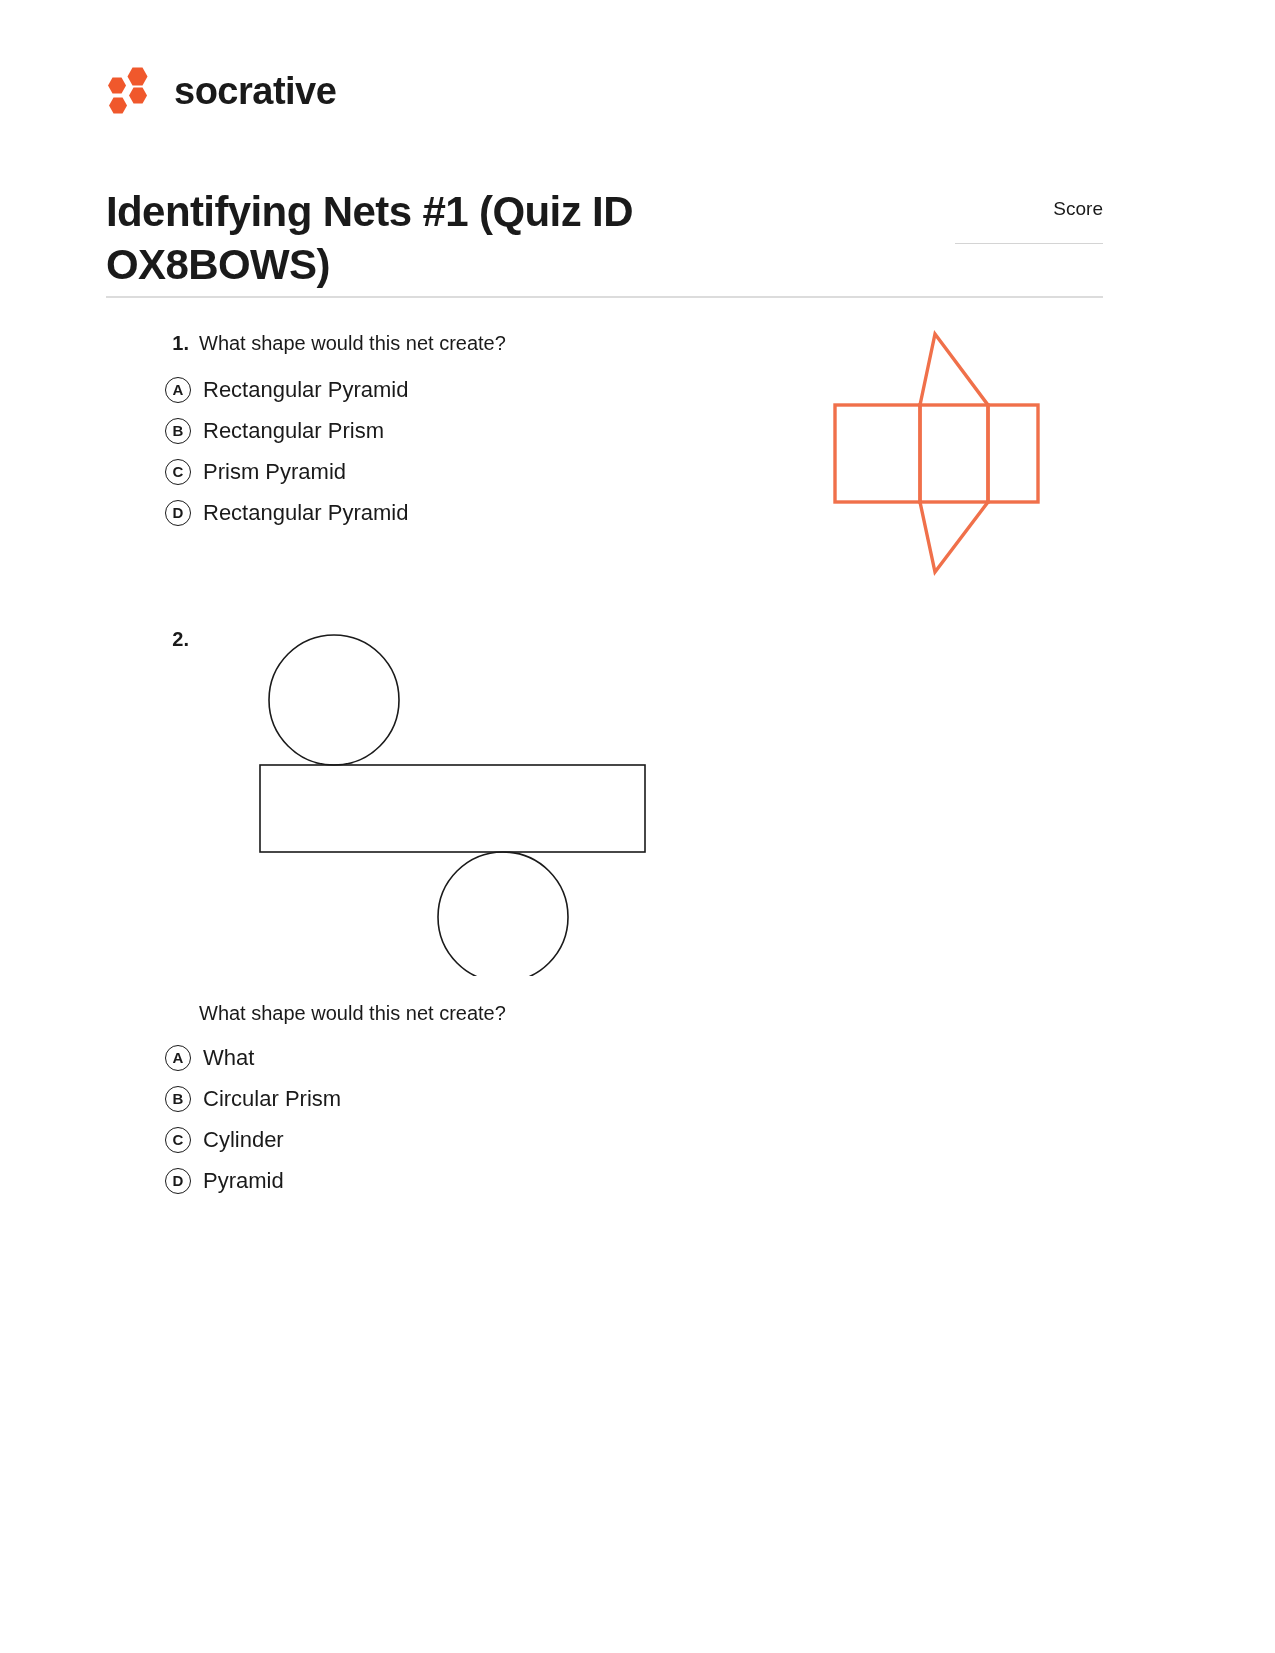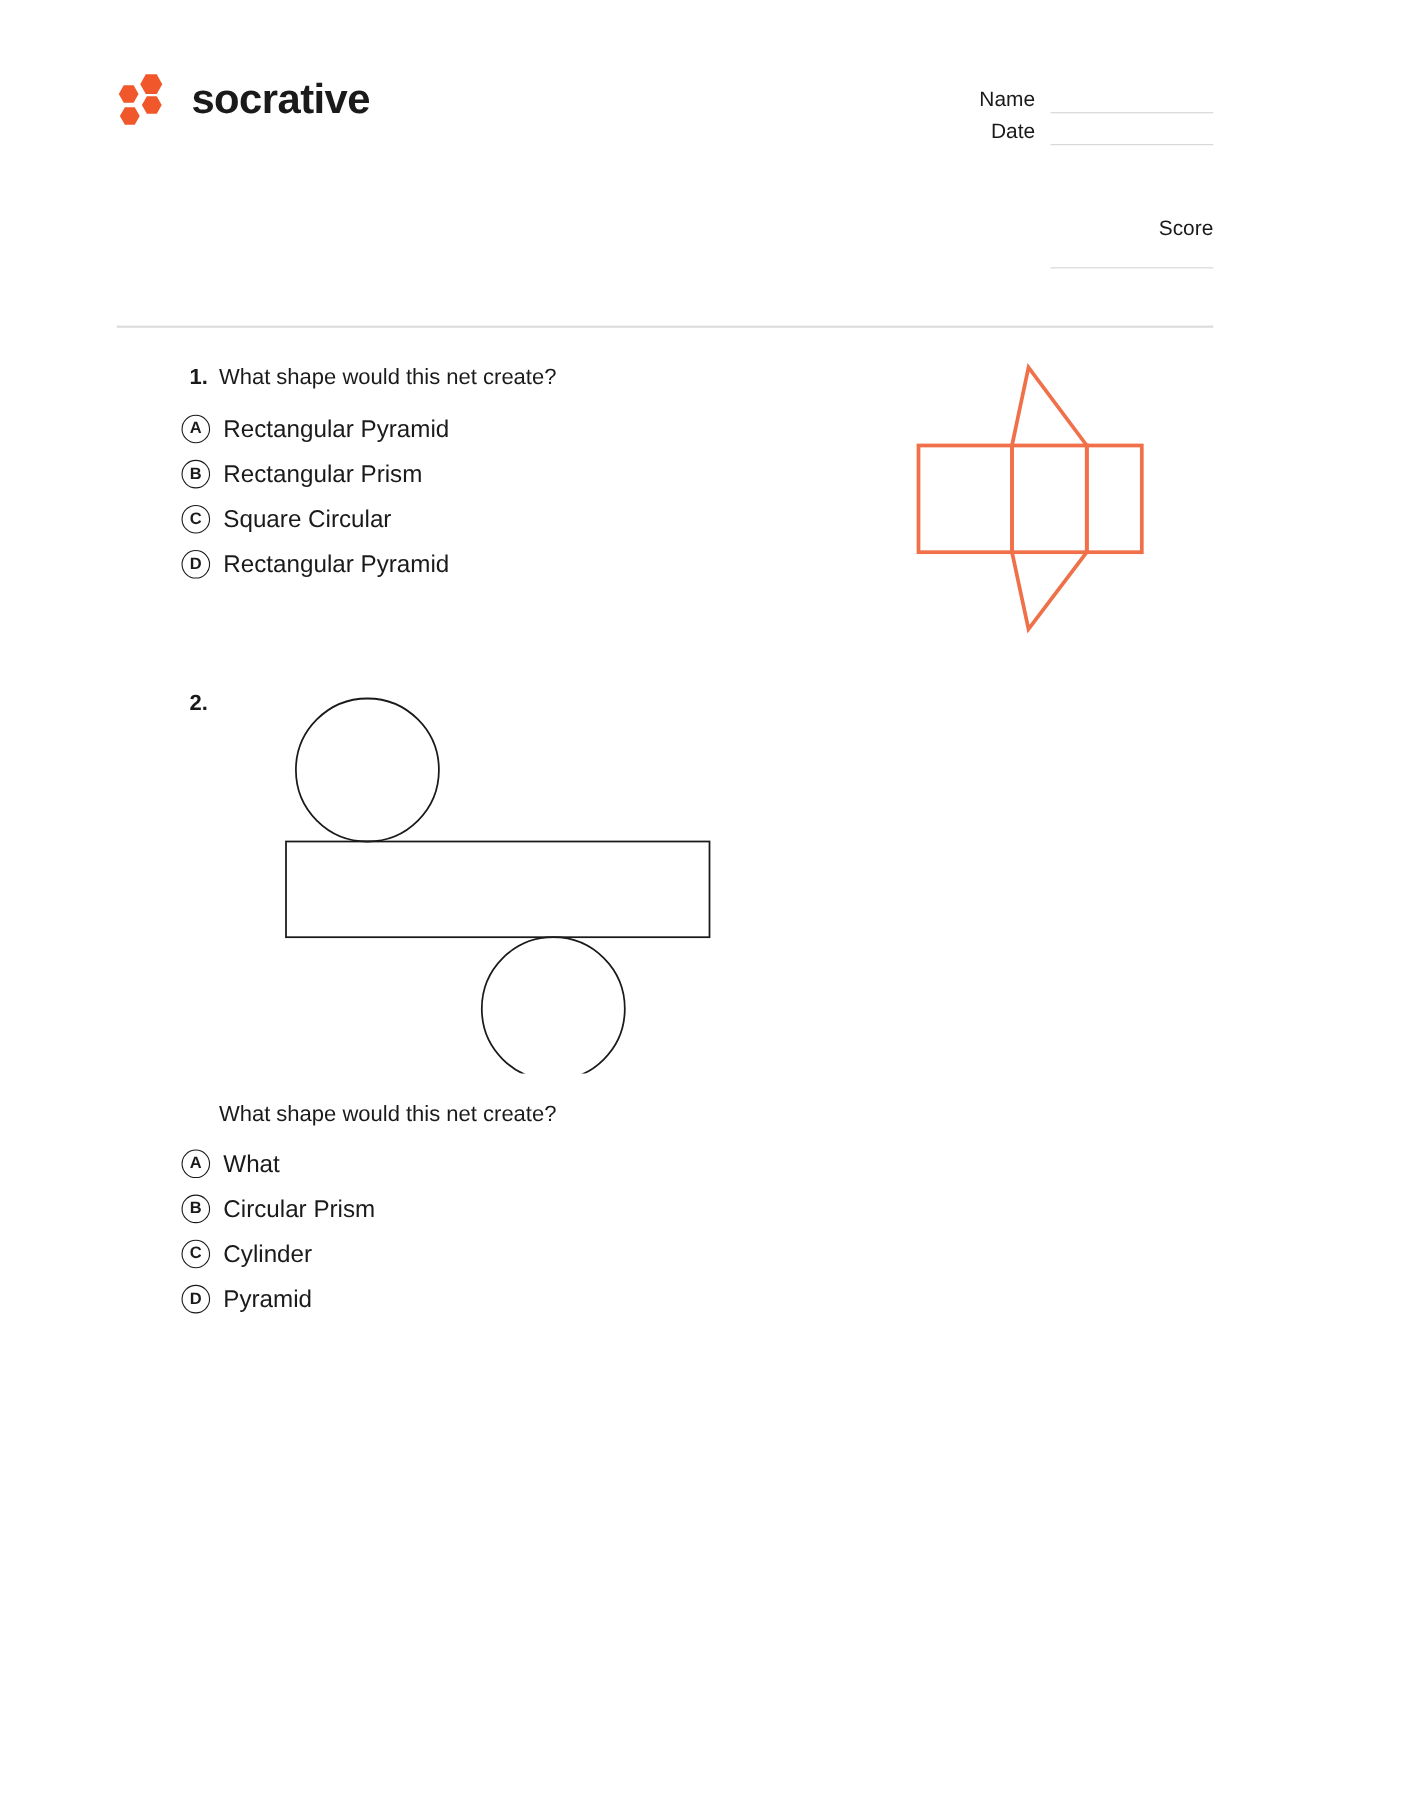--- a/index.html
+++ b/index.html
@@ -199,56 +199,47 @@
       <g fill="#f0582c">
         <polygon points="26.5,1.5 36.5,1.5 41.5,10.5 36.5,19.5 26.5,19.5 21.5,10.5"></polygon>
         <polygon points="6.5,11.5 15.5,11.5 20,19.5 15.5,27.5 6.5,27.5 2,19.5"></polygon>
         <polygon points="27.5,21.5 36.5,21.5 41,29.5 36.5,37.5 27.5,37.5 23,29.5"></polygon>
         <polygon points="7.5,31.5 16.5,31.5 21,39.5 16.5,47.5 7.5,47.5 3,39.5"></polygon>
       </g>
     </svg>
     <span class="logo-word">socrative</span>
   </div>
 
-  <div class="fields">
-    <div class="field-row">
-      <span class="field-label">Name</span>
-      <span class="field-line"></span>
-    </div>
-    <div class="field-row">
-      <span class="field-label">Date</span>
-      <span class="field-line"></span>
-    </div>
-  </div>
 
   <div class="score-row">
     <span class="field-label">Score</span>
     <span class="field-line"></span>
   </div>
 
+  <h1 class="title">Identifying Nets #1 (Quiz ID OX8BOWS)</h1>
 
   <div class="divider"></div>
 
   <div class="question" id="q1">
     <div class="q-head">
       <span class="q-num">1.</span>
       <span class="q-text">What shape would this net create?</span>
     </div>
     <div class="choices">
       <div class="choice">
         <span class="bubble">A</span>
         <span class="choice-text">Rectangular Pyramid</span>
       </div>
       <div class="choice">
         <span class="bubble">B</span>
         <span class="choice-text">Rectangular Prism</span>
       </div>
       <div class="choice">
         <span class="bubble">C</span>
-        <span class="choice-text">Square Circular</span>
+        <span class="choice-text">Prism Pyramid</span>
       </div>
       <div class="choice">
         <span class="bubble">D</span>
         <span class="choice-text">Rectangular Pyramid</span>
       </div>
     </div>
   </div>
 
   <svg class="fig-prism" viewBox="0 0 240 260">
     <g fill="none" stroke="#f0704a" stroke-width="3.4" stroke-linecap="square" stroke-linejoin="miter">

